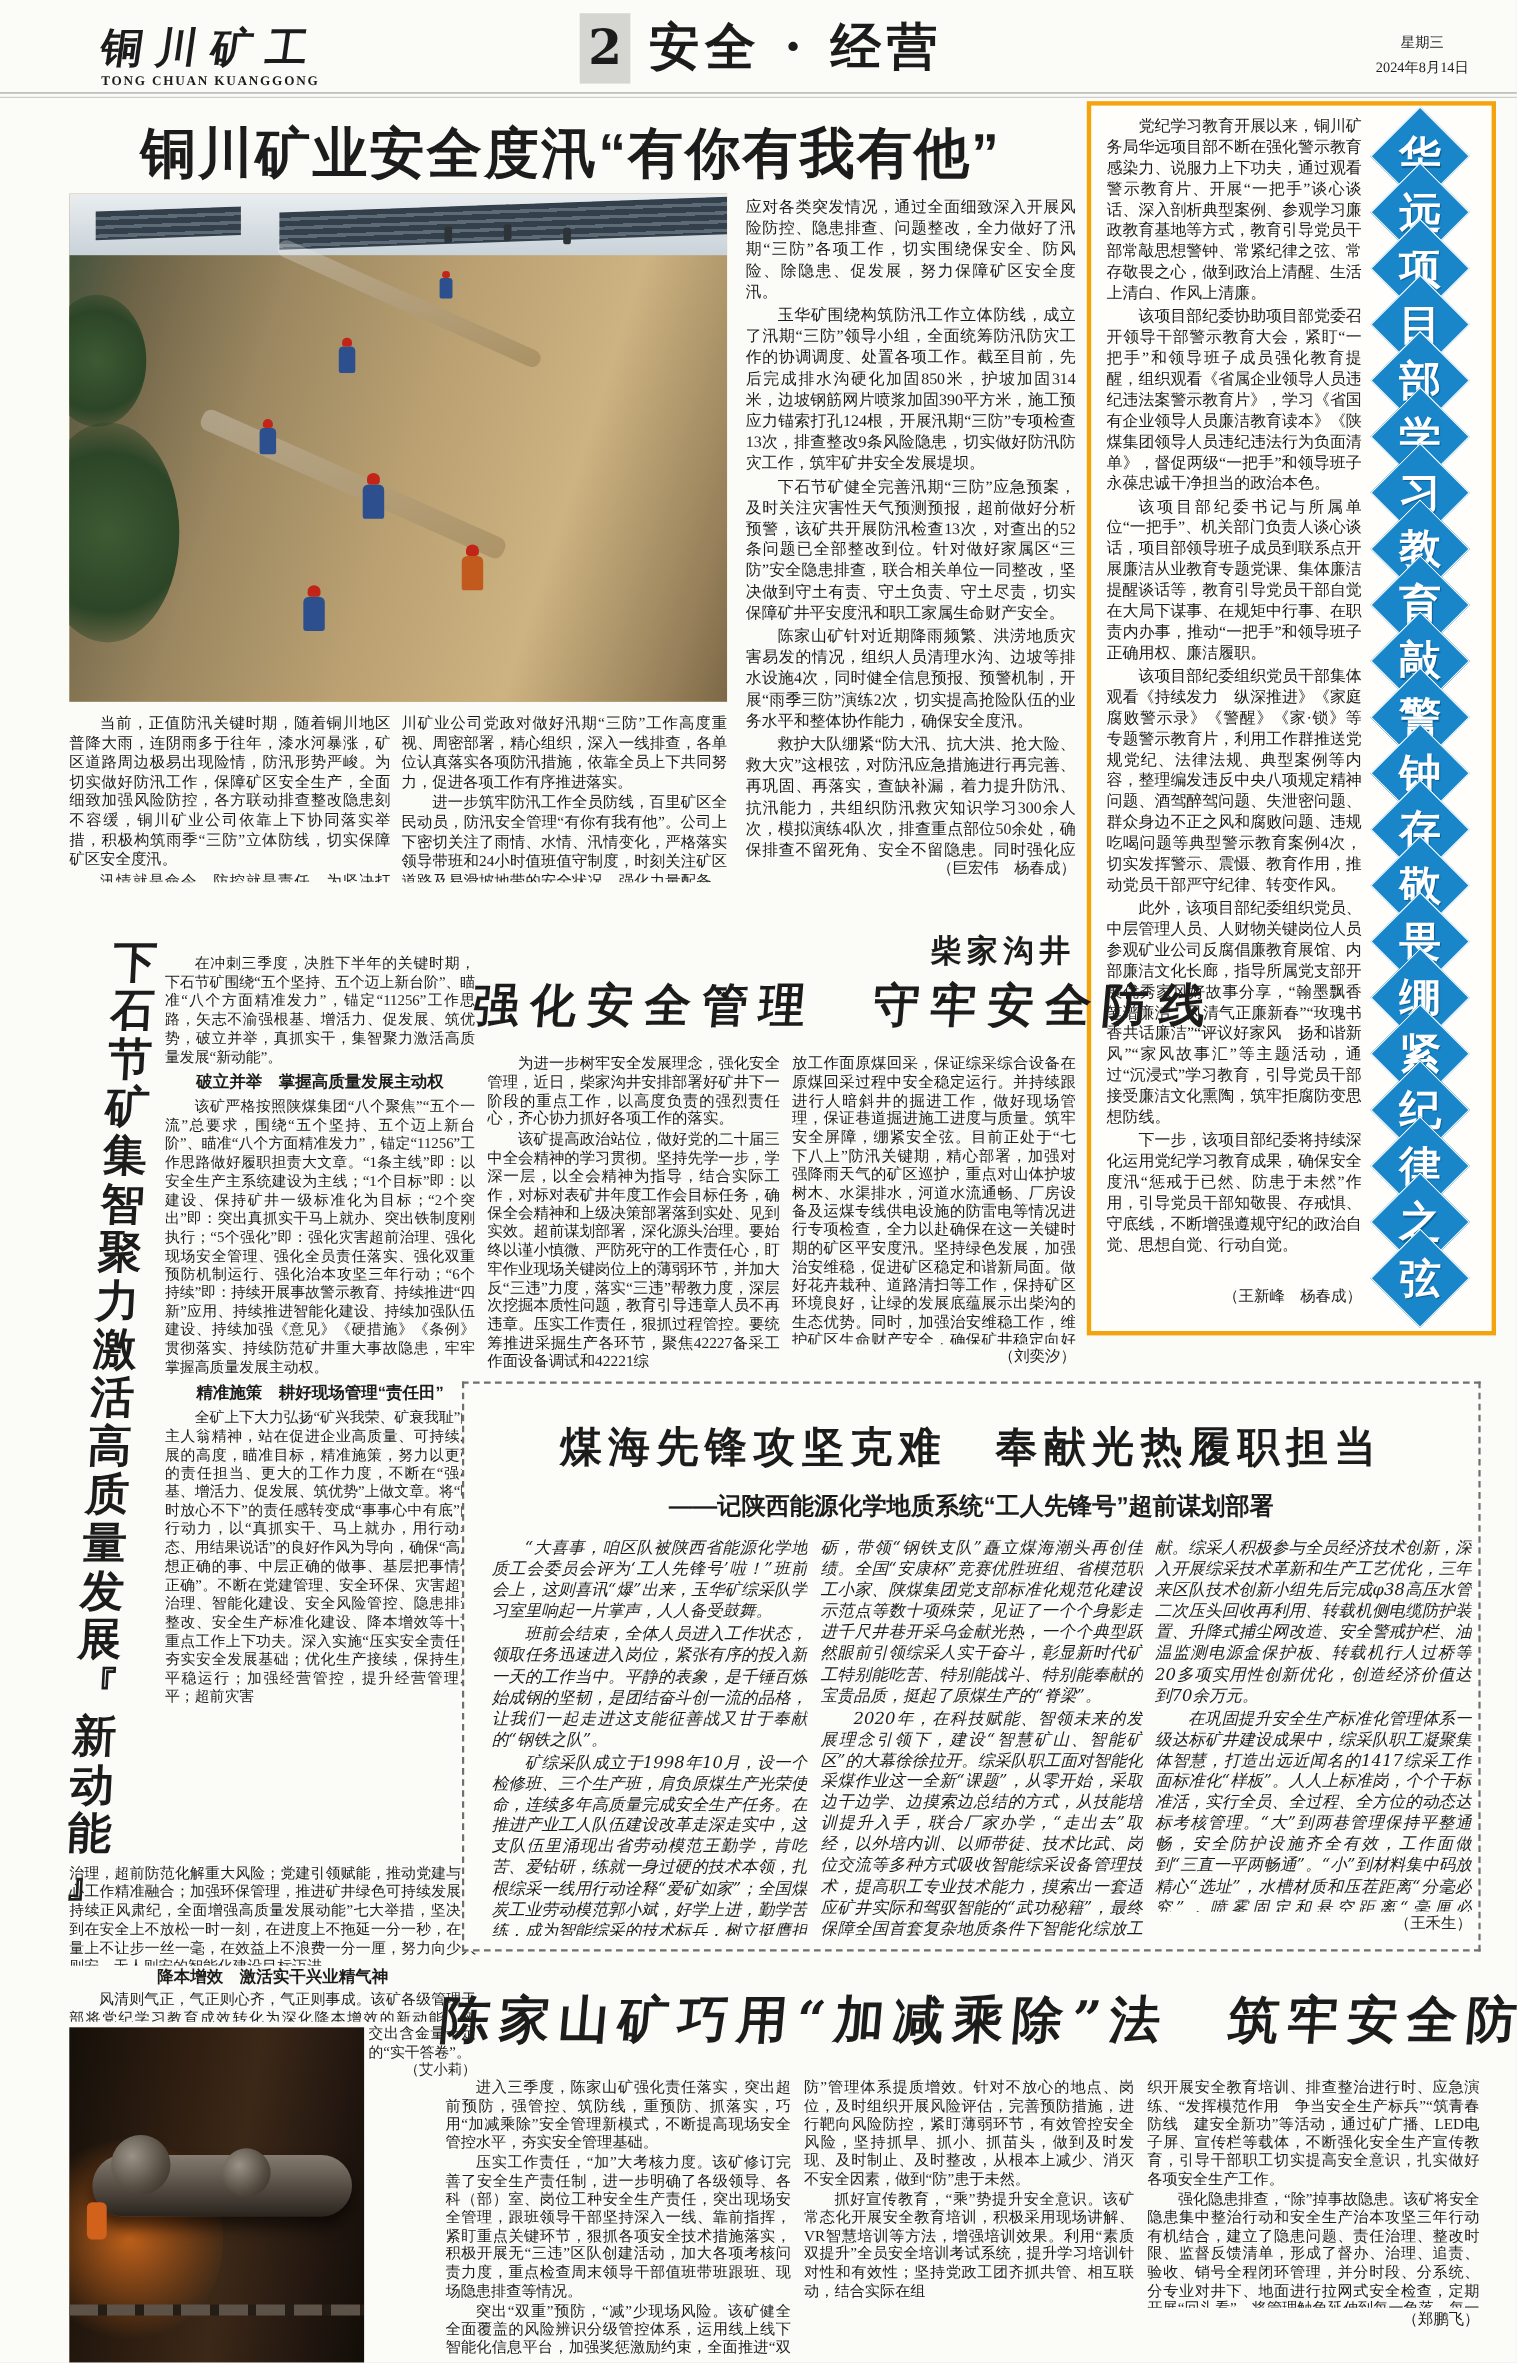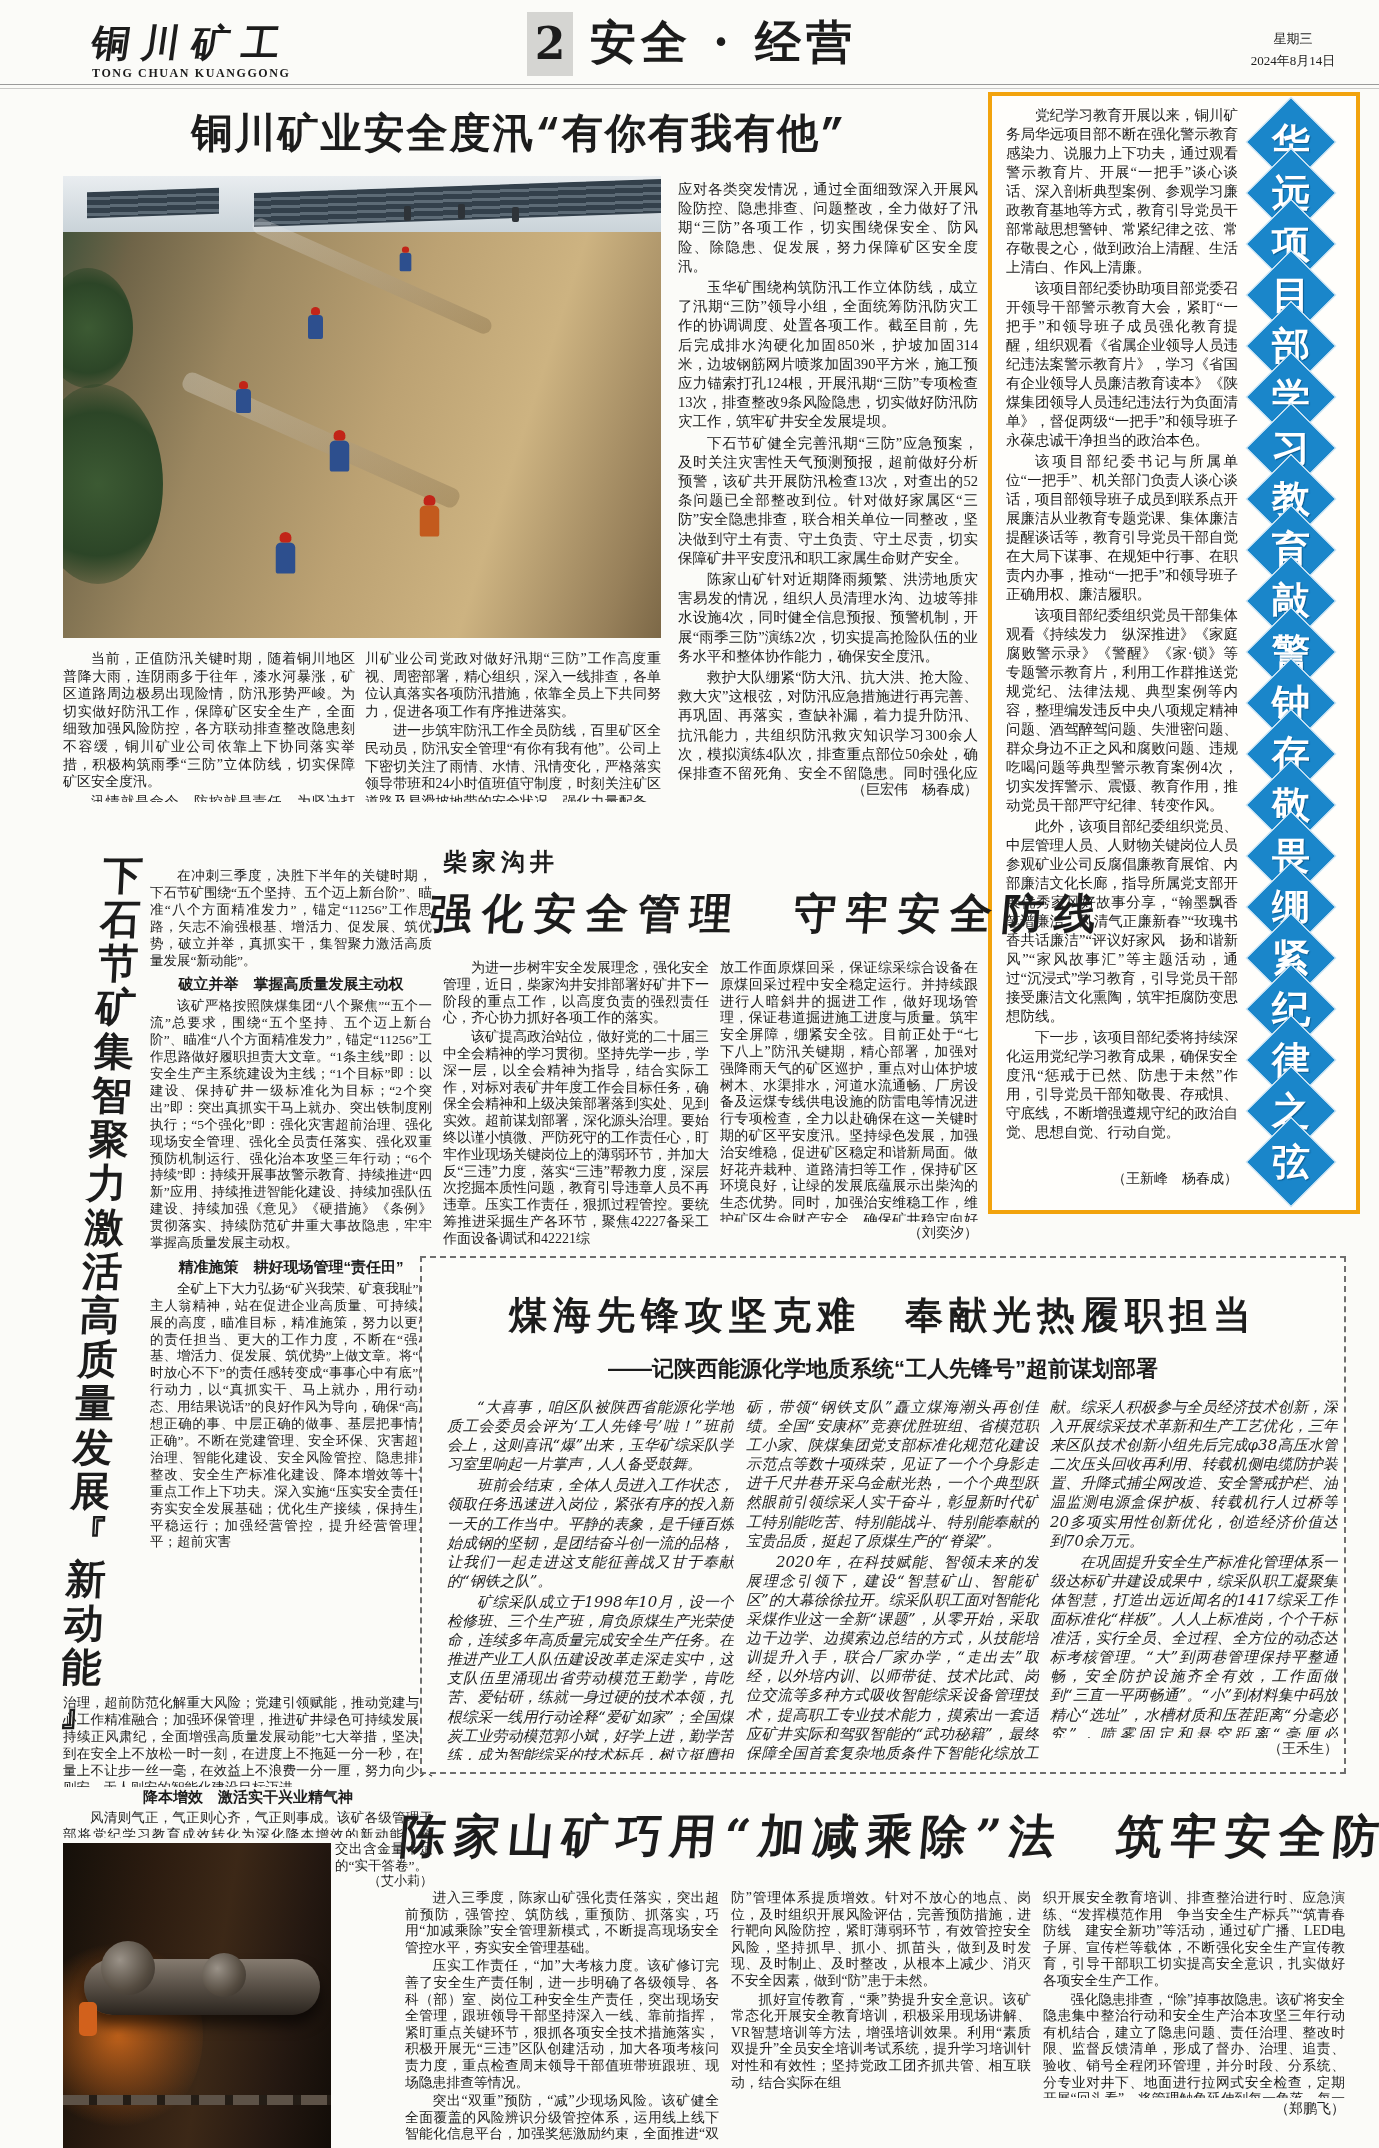--- a/index.html
+++ b/index.html
@@ -14,21 +14,21 @@
   
   .brand{font-family:"DejaVu Serif",serif;font-size:38px;font-weight:900;letter-spacing:12px;
          transform:skewX(-8deg);white-space:nowrap;}
   .brand-latin{font-size:12px;font-weight:bold;letter-spacing:1.6px;}
   .page-badge{background:#d5d5d2;text-align:center;font-family:"DejaVu Serif",serif;
               font-size:44px;font-weight:bold;line-height:64px;}
   .section-title{font-family:"DejaVu Serif",serif;font-size:46px;font-weight:900;letter-spacing:5px;white-space:nowrap;}
   .date-line{font-size:13px;text-align:center;white-space:nowrap;}
   .header-rule{border-top:1px solid #9a9a9a;border-bottom:1px solid #c8c8c6;height:3px;}
   
-  .lead-headline{font-family:Liberation Mono, monospace;font-weight:bold;font-size:41px;
+  .lead-headline{font-family:Liberation Sans, sans-serif;font-weight:bold;font-size:50px;
                  letter-spacing:2px;text-align:center;white-space:nowrap;}
   .col{overflow:hidden;}
   .lead-small{font-size:14px;line-height:17.6px;}
   .lead-right{font-size:14.5px;line-height:19.2px;}
   
   .photo{overflow:hidden;background:#b9a274;}
   .ph-sky{position:absolute;left:0;top:0;right:0;height:62px;background:linear-gradient(#e9edf0,#c6d0d6);}
   .ph-panels{position:absolute;top:10px;height:34px;background:repeating-linear-gradient(180deg,#33404b 0 5px,#5d6b76 5px 8px);transform:skewY(-2deg);}
   .ph-ridge-fig{position:absolute;width:7px;height:15px;background:#2e3338;border-radius:2px;}
   .ph-slope{position:absolute;left:0;top:56px;right:0;bottom:0;
@@ -46,21 +46,21 @@
   .dia{width:64px;height:64px;background:#1a86ca;transform:rotate(45deg);margin-top:-13px;
        display:flex;align-items:center;justify-content:center;box-shadow:0 0 0 1px #fff inset;}
   .dia:first-child{margin-top:0;}
   .dia span{transform:rotate(-45deg);color:#fff;font-family:"DejaVu Serif",serif;
             font-weight:bold;font-size:38px;line-height:1;text-shadow:1px 1px 1px #0d5e92;}
   
   .vtitle{display:flex;flex-direction:column;align-items:center;font-family:"DejaVu Serif",serif;
           font-weight:900;font-size:40px;line-height:44px;transform:skewX(-3deg);}
   .xs-body{font-size:13.5px;line-height:16.9px;}
   
-  .kicker{font-size:24px;font-weight:bold;letter-spacing:5px;text-align:left;}
+  .kicker{font-size:28px;font-weight:bold;letter-spacing:5px;text-align:right;}
   .callig{font-family:"DejaVu Serif",serif;font-weight:900;transform:skewX(-5deg);text-align:center;white-space:nowrap;}
   .chai-col{font-size:14px;line-height:16.8px;}
   
   .mei-box{border:2px dashed #6f6f6f;background:#fcfcf9;}
   .mei-title{font-family:"Liberation Sans",sans-serif;font-weight:bold;font-size:38px;letter-spacing:6px;text-align:center;white-space:nowrap;}
   .mei-sub{font-family:"Liberation Sans",sans-serif;font-weight:bold;font-size:22px;text-align:center;white-space:nowrap;}
   .mei-col{font-size:15px;line-height:19.1px;font-style:italic;font-family:"DejaVu Serif",serif;}
   
   .chen-col{font-size:13.8px;line-height:16.6px;}
   

